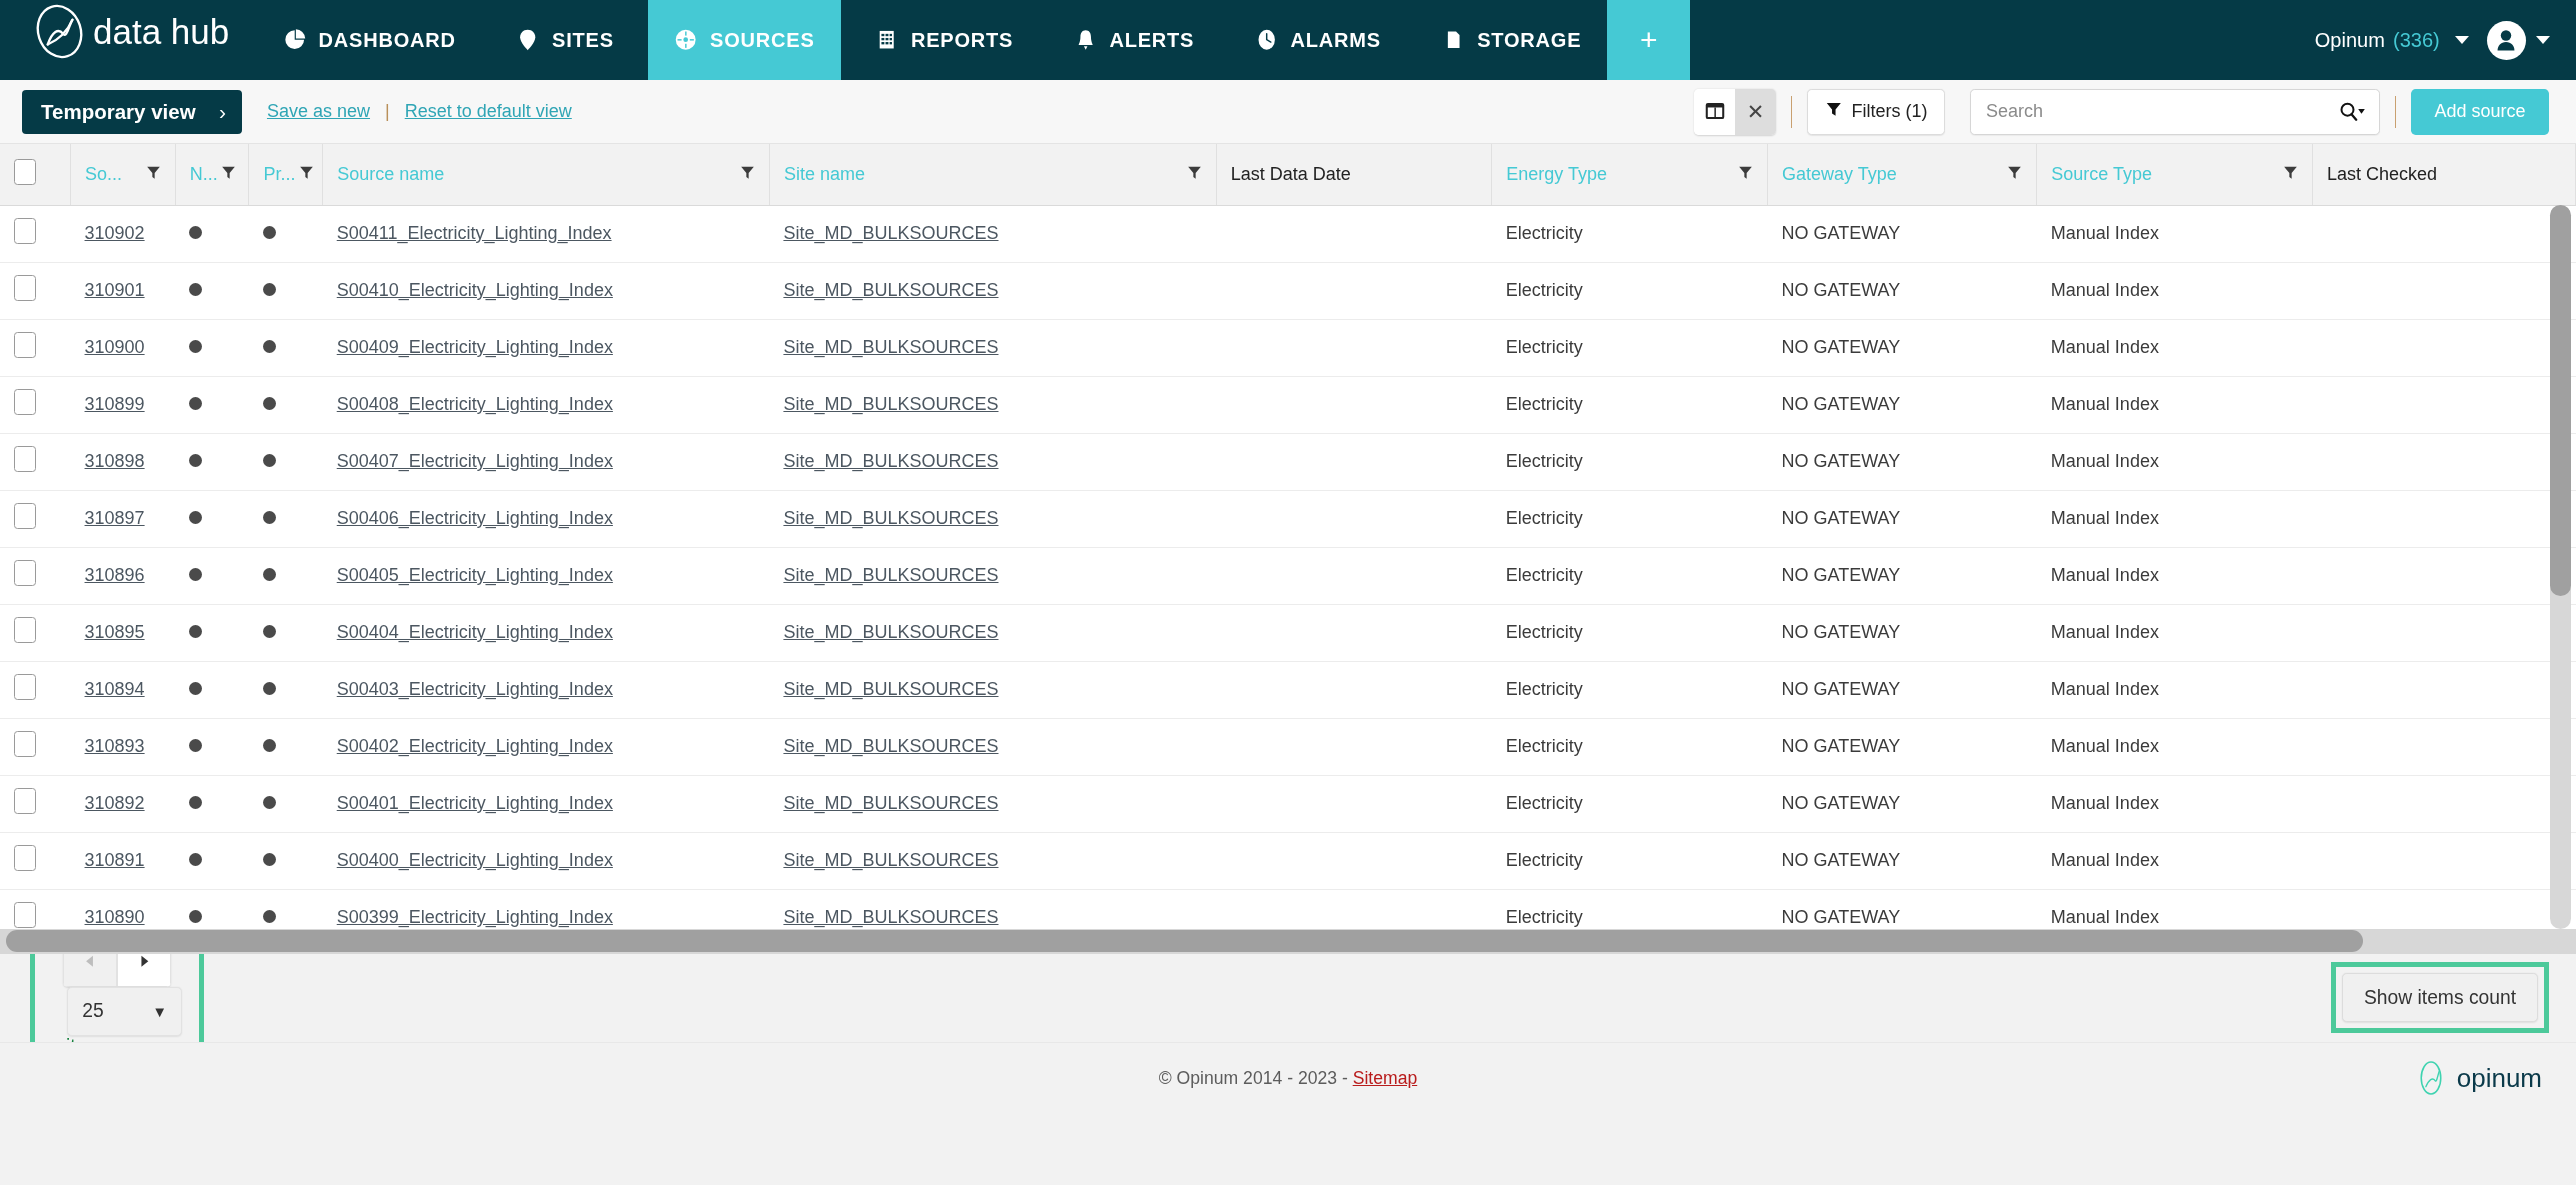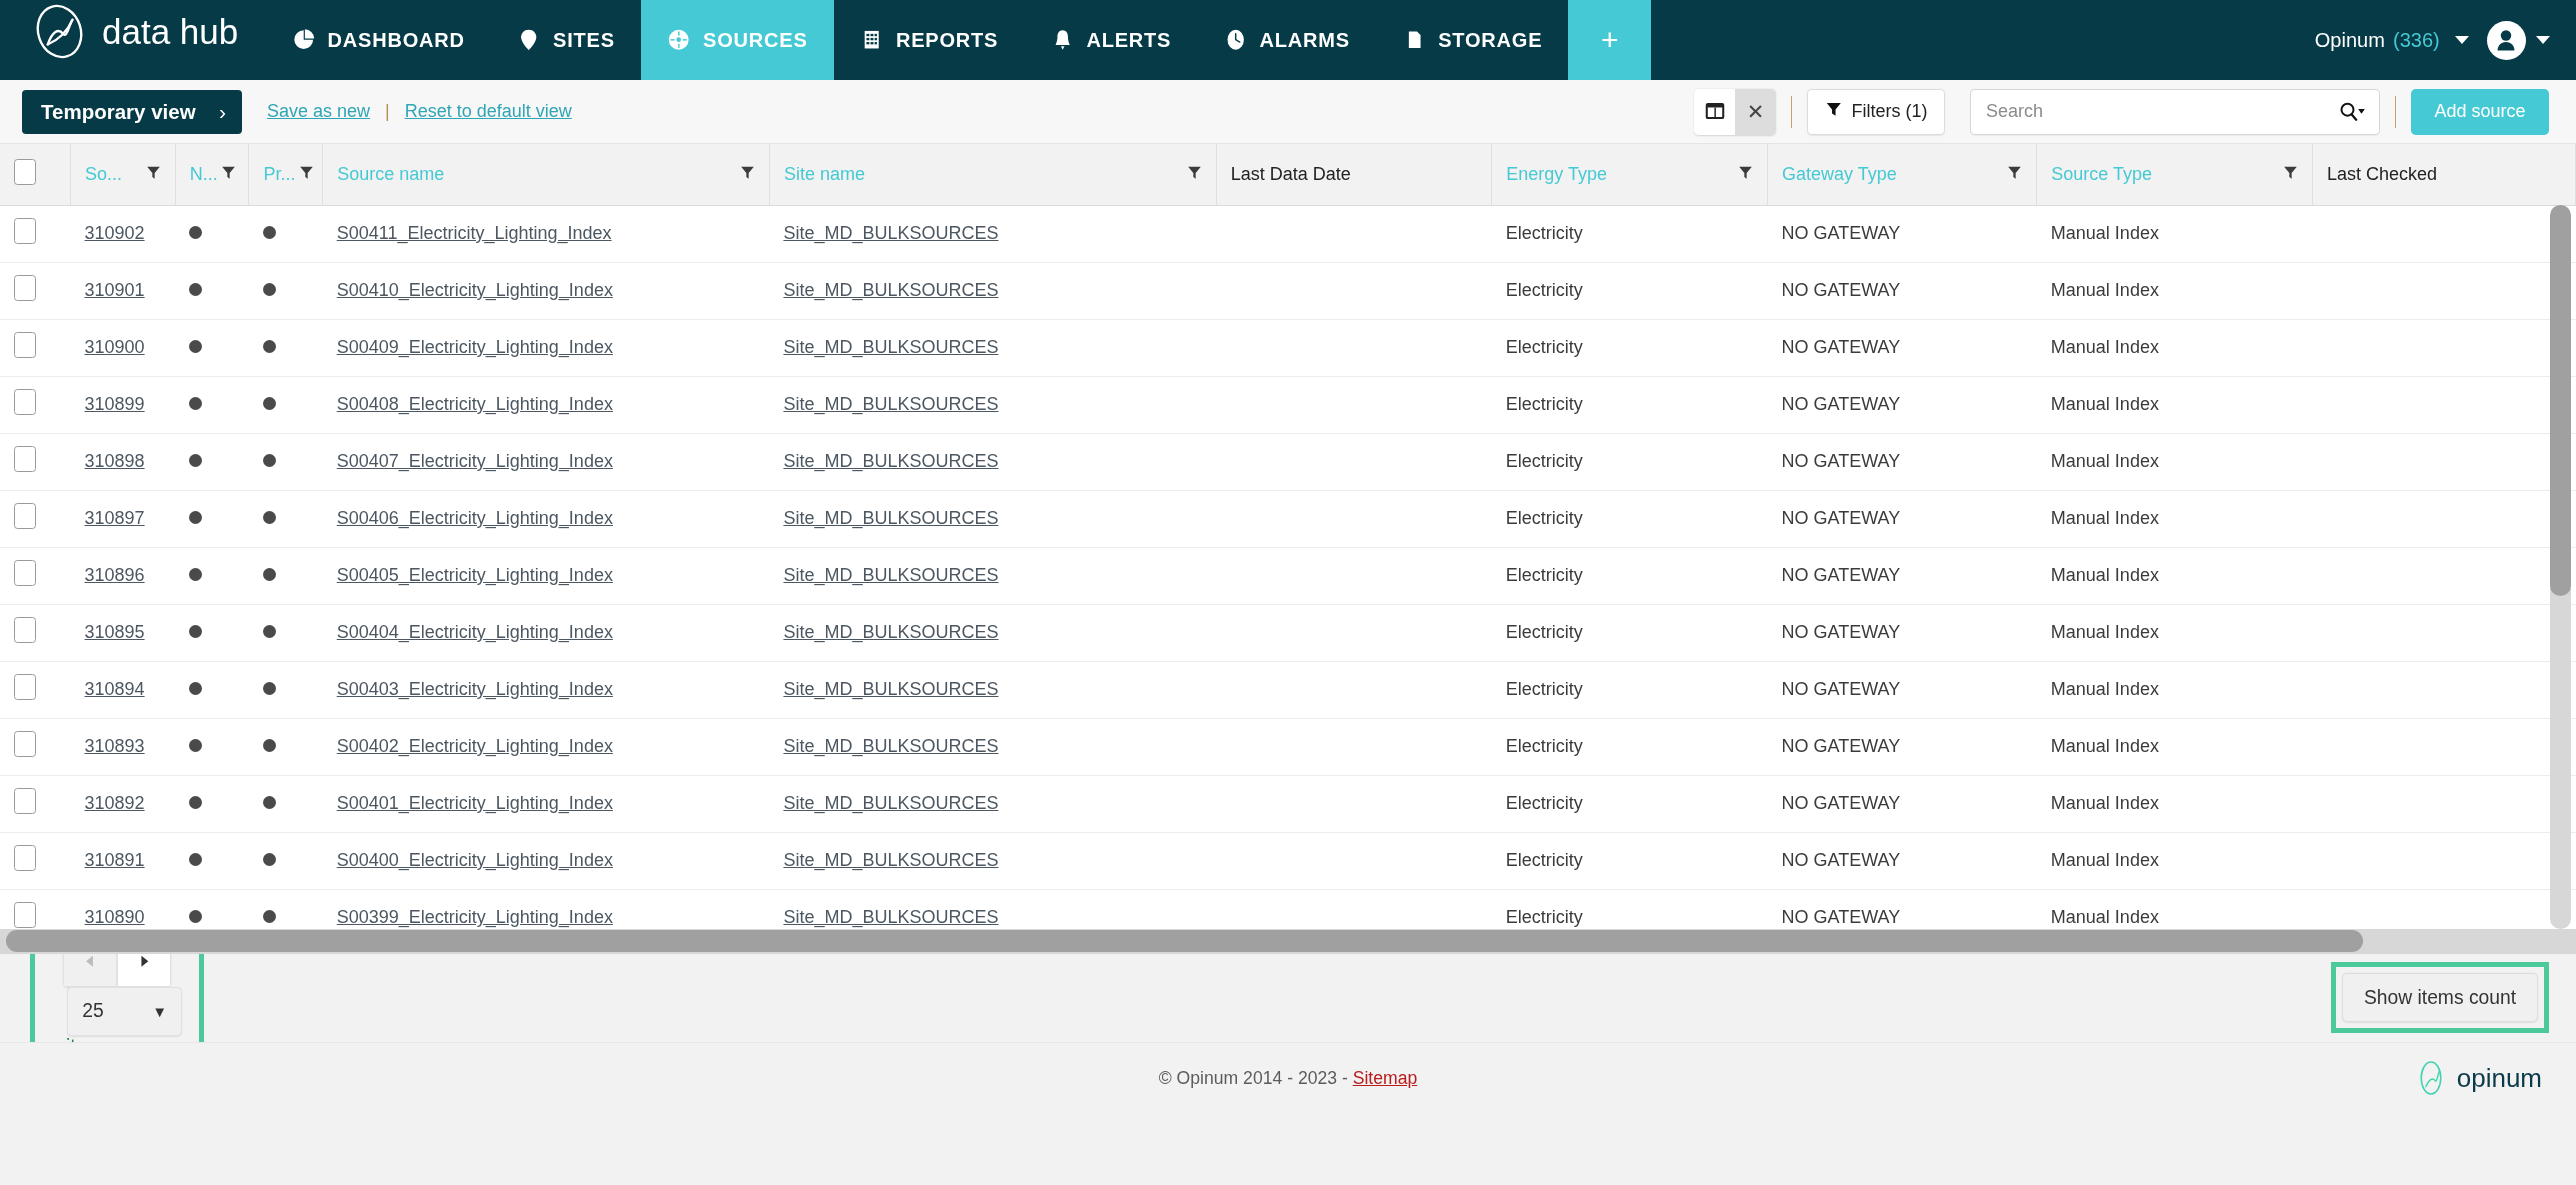--- a/index.html
+++ b/index.html
@@ -14,25 +14,25 @@
   .topnav {
     height: 80px;
     background: #053a46;
     display: flex;
     align-items: stretch;
     position: relative;
   }
   .brand {
     display: flex; align-items: center;
     padding: 0 27px 17px 30px;
-    gap: 13px;
+    gap: 4px;
   }
   .brand-logo { width: 59px; height: 59px; flex: none; }
   .brand-text { font-size: 35px; color: #ffffff; letter-spacing: 0px; font-weight: 400; white-space: nowrap;}
-  .navitems { display: flex; align-items: stretch; }
+  .navitems { display: flex; align-items: stretch; gap: 8px; }
   .navitem {
     display: flex; align-items: center; gap: 11.7px;
     padding: 0 26px;
     color: #ffffff;
     font-size: 20px;
     font-weight: 700;
     letter-spacing: 0.8px;
     white-space: nowrap;
     cursor: pointer;
   }

